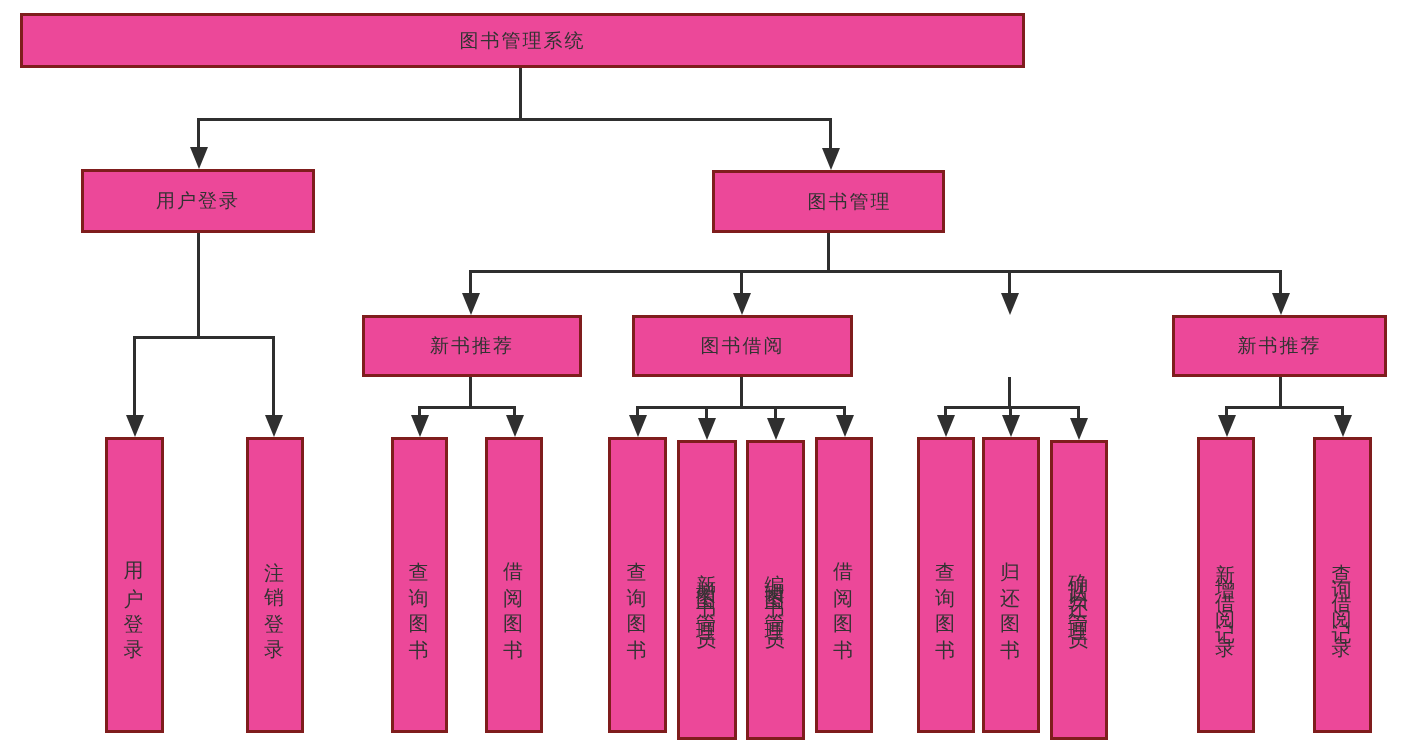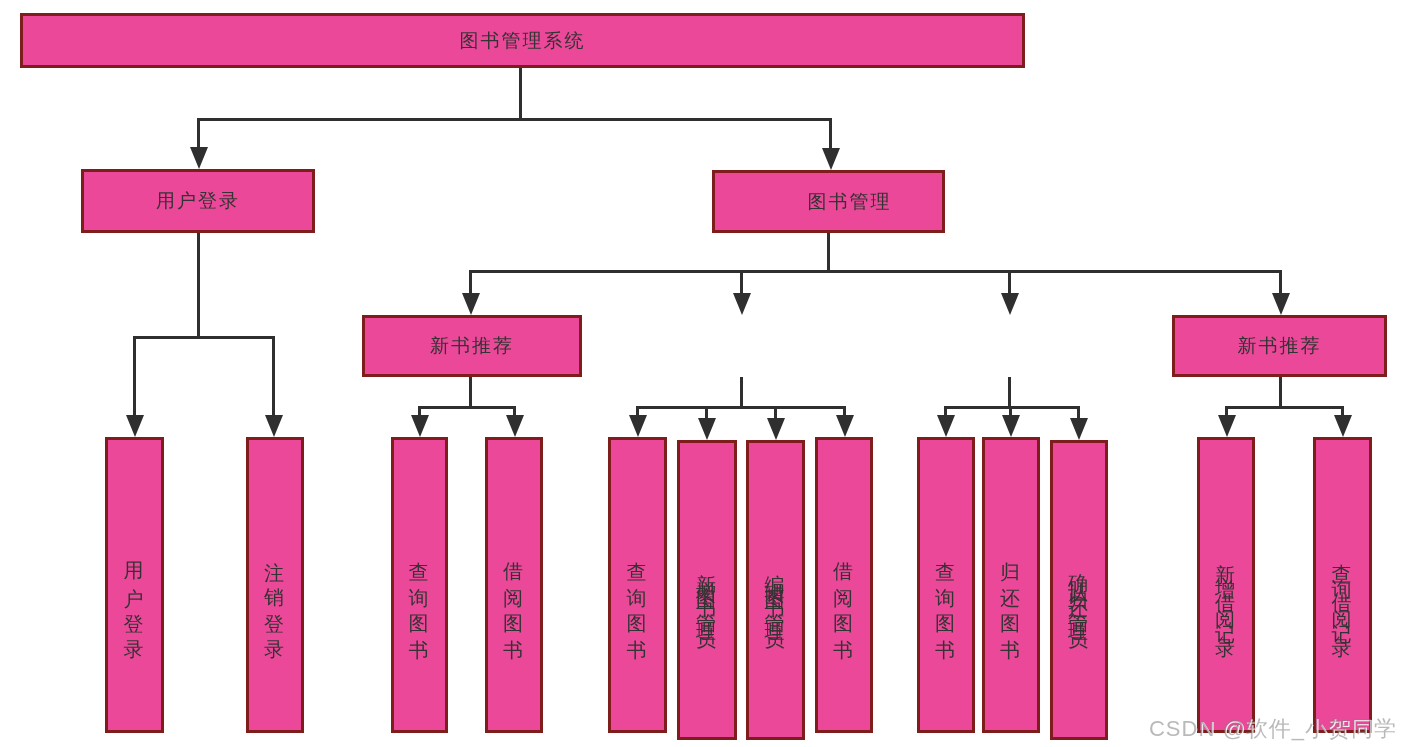--- a/index.html
+++ b/index.html
@@ -119,20 +119,23 @@
   <div class="box" style="left:81px;top:169px;width:234px;height:64px;">
     <span class="hlabel">用户登录</span>
   </div>
   <div class="box" style="left:712px;top:170px;width:233px;height:63px;padding-left:42px;">
     <span class="hlabel">图书管理</span>
   </div>
 
   <div class="box" style="left:362px;top:315px;width:220px;height:62px;">
     <span class="hlabel">新书推荐</span>
   </div>
+  <div class="box" style="left:632px;top:315px;width:221px;height:62px;">
+    <span class="hlabel">图书借阅</span>
+  </div>
   <div class="box" style="left:1172px;top:315px;width:215px;height:62px;">
     <span class="hlabel">新书推荐</span>
   </div>
 
   <div class="box" style="left:105px;top:437px;width:59px;height:296px;">
     <span class="vlabel vt4">用户登录</span>
   </div>
   <div class="box" style="left:246px;top:437px;width:58px;height:296px;">
     <span class="vlabel vt4">注销登录</span>
   </div>
@@ -167,15 +170,14 @@
     <span class="vlabel vt9">确认归还（管理员）</span>
   </div>
 
   <div class="box" style="left:1197px;top:437px;width:58px;height:296px;">
     <span class="vlabel vt6">新增借阅记录</span>
   </div>
   <div class="box" style="left:1313px;top:437px;width:59px;height:296px;">
     <span class="vlabel vt6">查询借阅记录</span>
   </div>
 
-  <div class="watermark">CSDN @软件_小贺同学</div>
 
 </div>
 
 </body></html>

